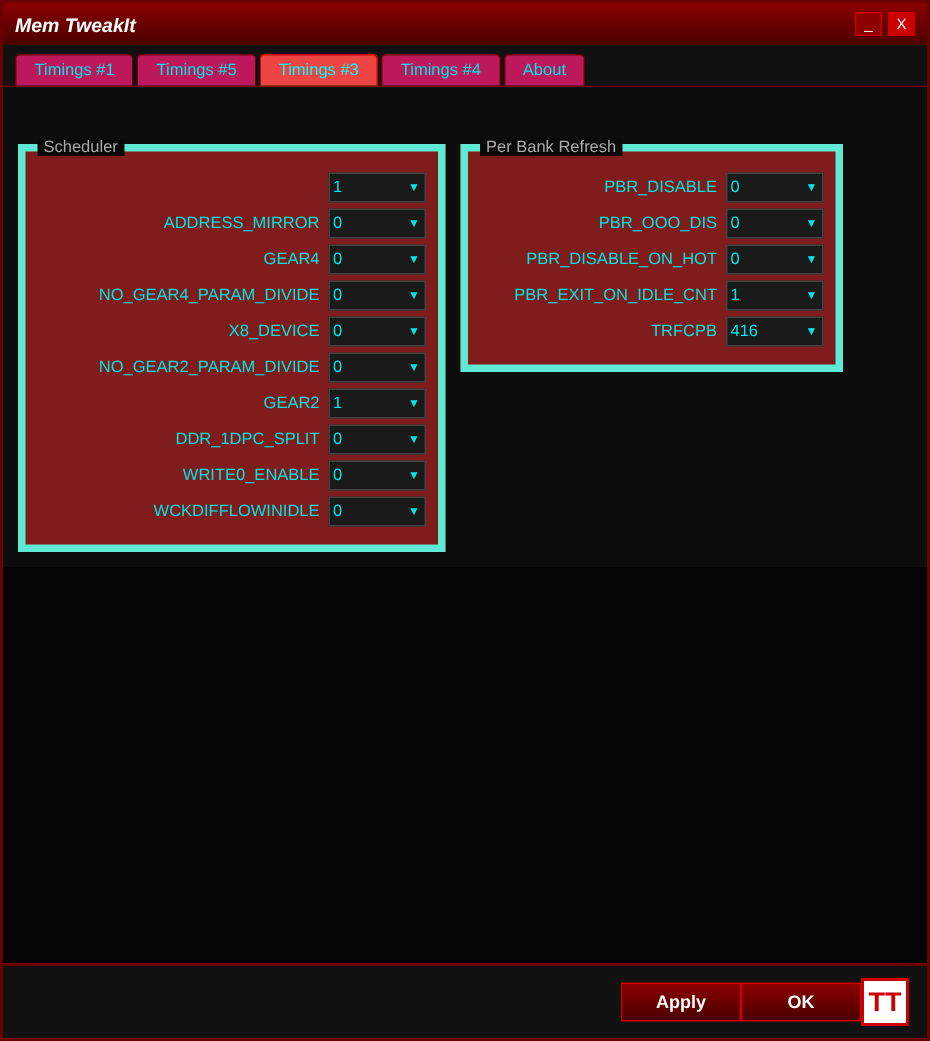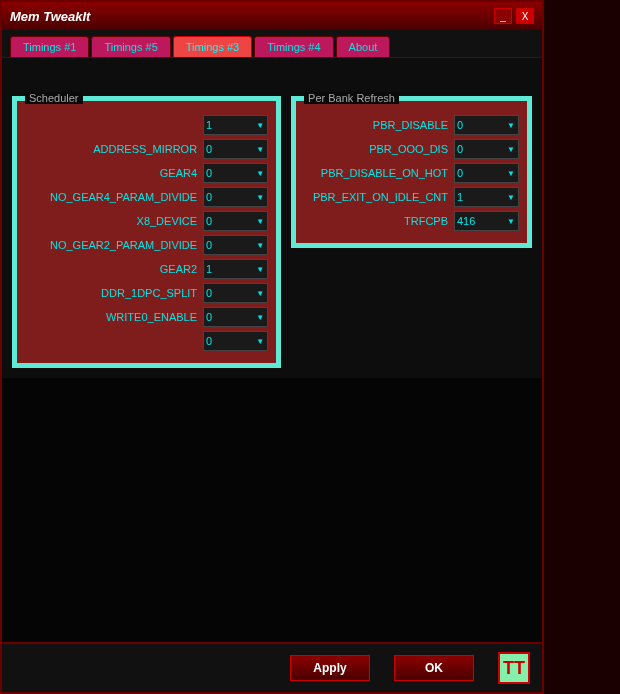--- a/index.html
+++ b/index.html
@@ -6,21 +6,21 @@
     body {
       background: #1a0000;
       font-family: Arial, sans-serif;
       font-size: 12px;
       color: #00e5e5;
       width: 620px;
       height: 694px;
       overflow: hidden;
     }
     .window {
-      width: 544px;
+      width: 620px;
       height: 694px;
       background: #0d0d0d;
       border: 2px solid #6b0000;
       display: flex;
       flex-direction: column;
     }
     .title-bar {
       background: linear-gradient(to bottom, #8b0000, #4a0000);
       height: 28px;
       display: flex;
@@ -148,21 +148,21 @@
       pointer-events: none;
     }
     .footer {
       background: #111;
       border-top: 2px solid #6b0000;
       height: 50px;
       display: flex;
       align-items: center;
       justify-content: flex-end;
       padding: 0 12px;
-      gap: 24px;
+      gap: 0;
       flex-shrink: 0;
     }
     .footer-btn {
       width: 80px;
       height: 26px;
       background: linear-gradient(to bottom, #8b0000, #4a0000);
       border: 1px solid #cc0000;
       color: #fff;
       font-size: 12px;
       cursor: pointer;
@@ -172,21 +172,21 @@
       width: 32px;
       height: 32px;
       display: flex;
       align-items: center;
       justify-content: center;
       font-size: 18px;
       font-weight: bold;
       color: #cc0000;
       border: 2px solid #cc0000;
       transform: rotate(0deg);
-      background: #86efac;
+      background: #ffffff;
     }
     .middle-area {
       flex: 1;
       background: #050505;
     }
   </style>
 </head>
 <body>
 
 <div class="window">
@@ -241,20 +241,21 @@
           </div>
           <div class="param-row">
             <span class="param-label">DDR_1DPC_SPLIT</span>
             <div class="select-wrapper"><select class="param-select"><option value="0">0</option></select></div>
           </div>
           <div class="param-row">
             <span class="param-label">WRITE0_ENABLE</span>
             <div class="select-wrapper"><select class="param-select"><option value="0">0</option></select></div>
           </div>
           <div class="param-row">
+            <span class="param-label">WCKDIFFLOWINIDLE</span>
             <div class="select-wrapper"><select class="param-select"><option value="0">0</option></select></div>
           </div>
         </div>
     </div>
 
     <div class="group-box pbr-box">
       <span class="group-title">Per Bank Refresh</span>
       <div id="pbr-rows">
           <div class="param-row">
             <span class="param-label">PBR_DISABLE</span>

